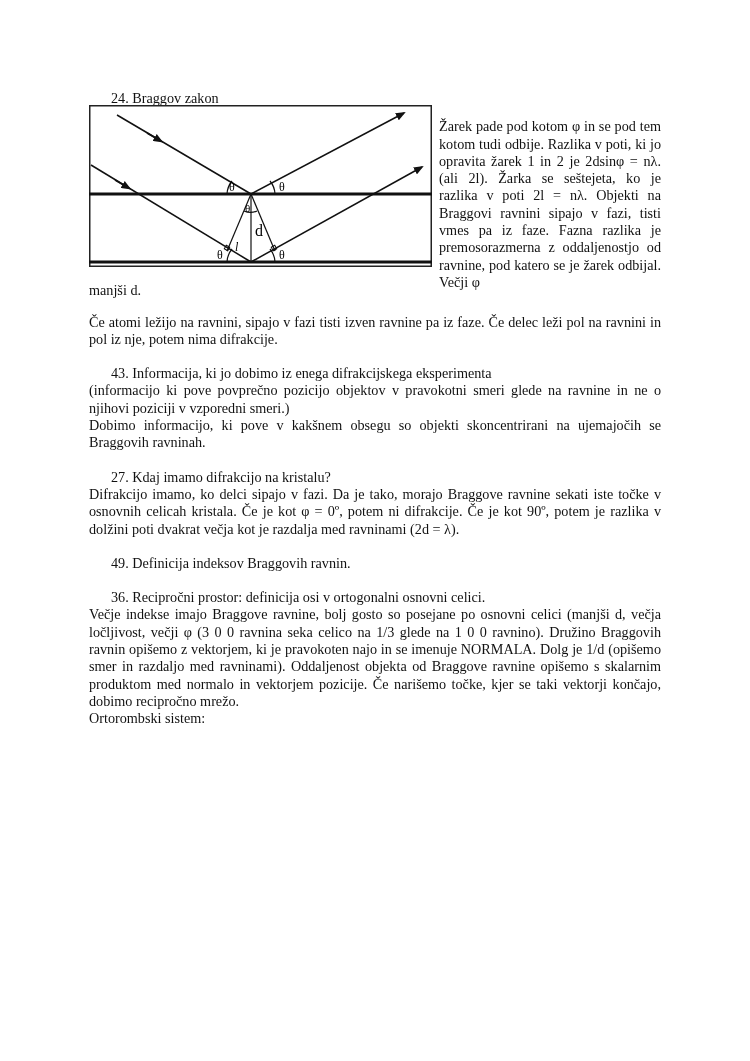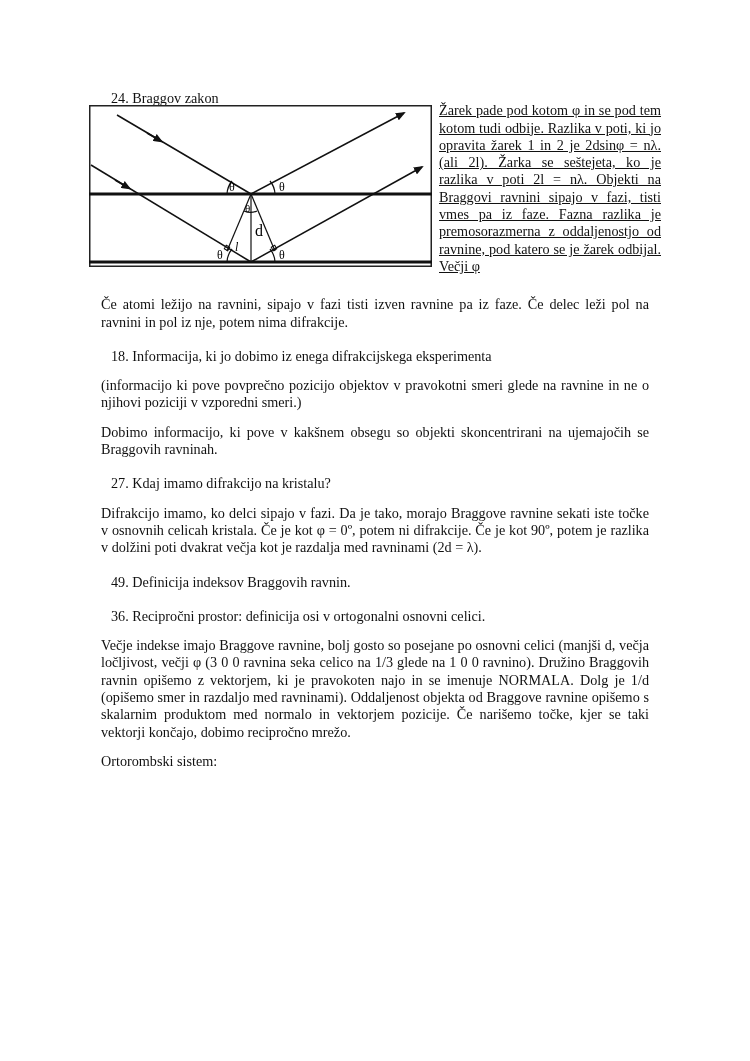--- a/index.html
+++ b/index.html
@@ -20,43 +20,42 @@
       position: absolute;
       left: 89px;
       top: 90px;
       width: 572px;
     }
     .heading {
       text-indent: 22px;
       margin: 0;
     }
     .para {
-      margin: 12px;
+      margin: 0;
       text-align: justify;
     }
     .section { margin-bottom: 17px; }
     .figure-wrap {
       position: relative;
       height: 192px;
     }
     .figure {
       position: absolute;
       left: 0;
       top: 15px;
       width: 343px;
       height: 162px;
     }
     .side-text {
       position: absolute;
       left: 350px;
-      top: 12px;
+      top: 28px;
       width: 222px;
       text-align: justify;
       margin: 0;
-      text-decoration: underline;
     }
     .tail {
       margin: 0;
     }
     svg text {
       font-family: "Liberation Serif", "DejaVu Serif", serif;
     }
   </style>
 </head>
 <body>
@@ -107,28 +106,29 @@
         <text x="140" y="86" font-size="12">θ</text>
         <text x="190" y="86" font-size="12">θ</text>
         <text x="156" y="107" font-size="11">θ</text>
         <text x="166" y="131" font-size="16">d</text>
         <text x="146" y="146" font-size="12" font-style="italic">l</text>
         <text x="128" y="154" font-size="12">θ</text>
         <text x="190" y="154" font-size="12">θ</text>
       </svg>
       <p class="side-text">Žarek pade pod kotom φ in se pod tem kotom tudi odbije. Razlika v poti, ki jo opravita žarek 1 in 2 je 2dsinφ = nλ. (ali 2l). Žarka se seštejeta, ko je razlika v poti 2l = nλ. Objekti na Braggovi ravnini sipajo v fazi, tisti vmes pa iz faze. Fazna razlika je premosorazmerna z oddaljenostjo od ravnine, pod katero se je žarek odbijal. Večji φ</p>
     </div>
+    <p class="tail">manjši d.</p>
   </div>
 
   <div class="section">
     <p class="para">Če atomi ležijo na ravnini, sipajo v fazi tisti izven ravnine pa iz faze. Če delec leži pol na ravnini in pol iz nje, potem nima difrakcije.</p>
   </div>
 
   <div class="section">
-    <p class="heading">18. Informacija, ki jo dobimo iz enega difrakcijskega eksperimenta</p>
+    <p class="heading">43. Informacija, ki jo dobimo iz enega difrakcijskega eksperimenta</p>
     <p class="para">(informacijo ki pove povprečno pozicijo objektov v pravokotni smeri glede na ravnine in ne o njihovi poziciji v vzporedni smeri.)</p>
     <p class="para">Dobimo informacijo, ki pove v kakšnem obsegu so objekti skoncentrirani na ujemajočih se Braggovih ravninah.</p>
   </div>
 
   <div class="section">
     <p class="heading">27. Kdaj imamo difrakcijo na kristalu?</p>
     <p class="para">Difrakcijo imamo, ko delci sipajo v fazi. Da je tako, morajo Braggove ravnine sekati iste točke v osnovnih celicah kristala. Če je kot φ = 0º, potem ni difrakcije. Če je kot 90º, potem je razlika v dolžini poti dvakrat večja kot je razdalja med ravninami (2d = λ).</p>
   </div>
 
   <div class="section">

